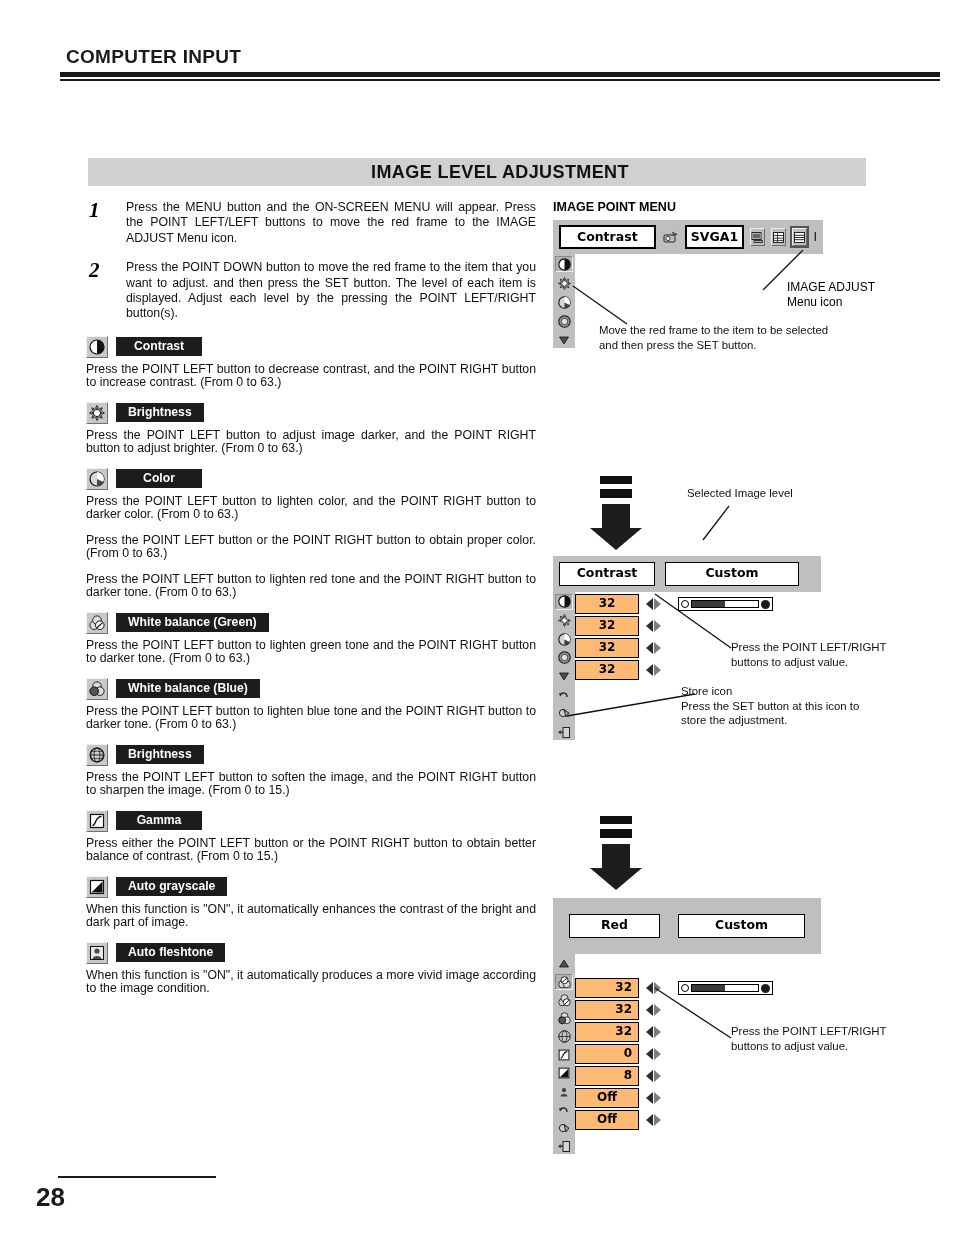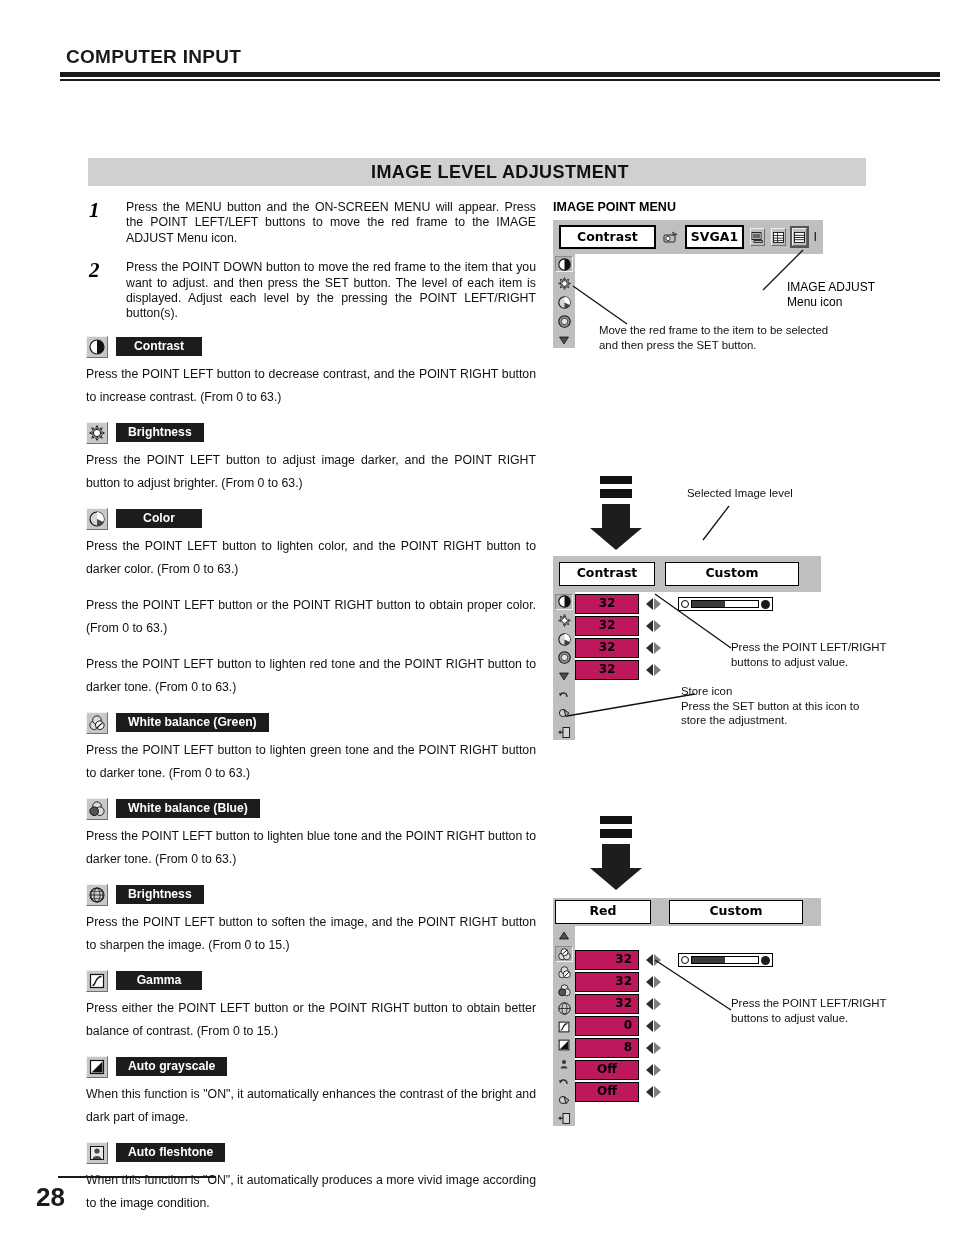--- a/index.html
+++ b/index.html
@@ -64,21 +64,21 @@
   }
   .item-icon svg { display:block; }
   .item-label {
     background:#1c1c1c; color:#fff;
     font-size:12.2px; font-weight:bold;
     height:19px; line-height:19px;
     padding:0 12px; min-width:86px; text-align:center;
     white-space:nowrap;
   }
   .item-desc {
-    font-size:12.3px; line-height:23px; text-align:justify;
+    font-size:12.3px; line-height:13px; text-align:justify;
     margin-top:5px; color:#111;
   }
 
   
   .fig-caption {
     font-size:12.5px; font-weight:bold; margin-bottom:6px;
   }
   .note {
     font-size:11.4px; line-height:14.6px; color:#111;
   }
@@ -112,21 +112,21 @@
   }
   .side-ic.sel {
     border-top:1px solid #8a8a8a; border-left:1px solid #8a8a8a;
     border-right:1px solid #f0f0f0; border-bottom:1px solid #f0f0f0;
     background:#b2b2b2;
   }
 
   
   .val-row { display:flex; align-items:center; height:20px; margin-bottom:2px; }
   .val-box {
-    background:#be185d; border:1.5px solid #000;
+    background:#fdba74; border:1.5px solid #000;
     font-family:"DejaVu Sans", sans-serif;
     font-size:12px; font-weight:bold;
     height:20px; line-height:17px;
     width:64px; padding:0 6px;
   }
   .val-box.center { text-align:center; }
   .val-box.right  { text-align:right; }
   .spin {
     width:22px; height:18px; margin-left:3px;
     display:flex; align-items:center; justify-content:center; gap:1px;
@@ -578,21 +578,21 @@
 
   <div style="margin-top:76px;">
     <svg class="transition" width="56" height="76" viewBox="0 0 56 76">
       <rect x="12" y="0" width="32" height="8" fill="#111"></rect>
       <rect x="12" y="13" width="32" height="9" fill="#111"></rect>
       <path d="M14 28 L42 28 L42 52 L54 52 L28 74 L2 52 L14 52 Z" fill="#1d1d1d"></path>
     </svg>
   </div>
 
   <div class="osd" style="width:268px;margin-top:6px;">
-    <div class="osd-bar" style="gap:18px;padding:2px;">
+    <div class="osd-bar" style="gap:18px;padding:16px;">
       <div class="osd-field" style="width:96px;border-width:1.5px;">Red</div>
       <div class="osd-field" style="width:134px;border-width:1.5px;">Custom</div>
     </div>
     <div style="display:flex;">
       <div class="osd-side" style="height:200px;">
         <span class="side-ic">
           <svg width="12" height="12" viewBox="0 0 12 12">
             <path d="M1.5 9 L10.5 9 L6 2 Z" fill="#4d4d4d" stroke="#111" stroke-width="0.8"></path>
           </svg>
         </span>

